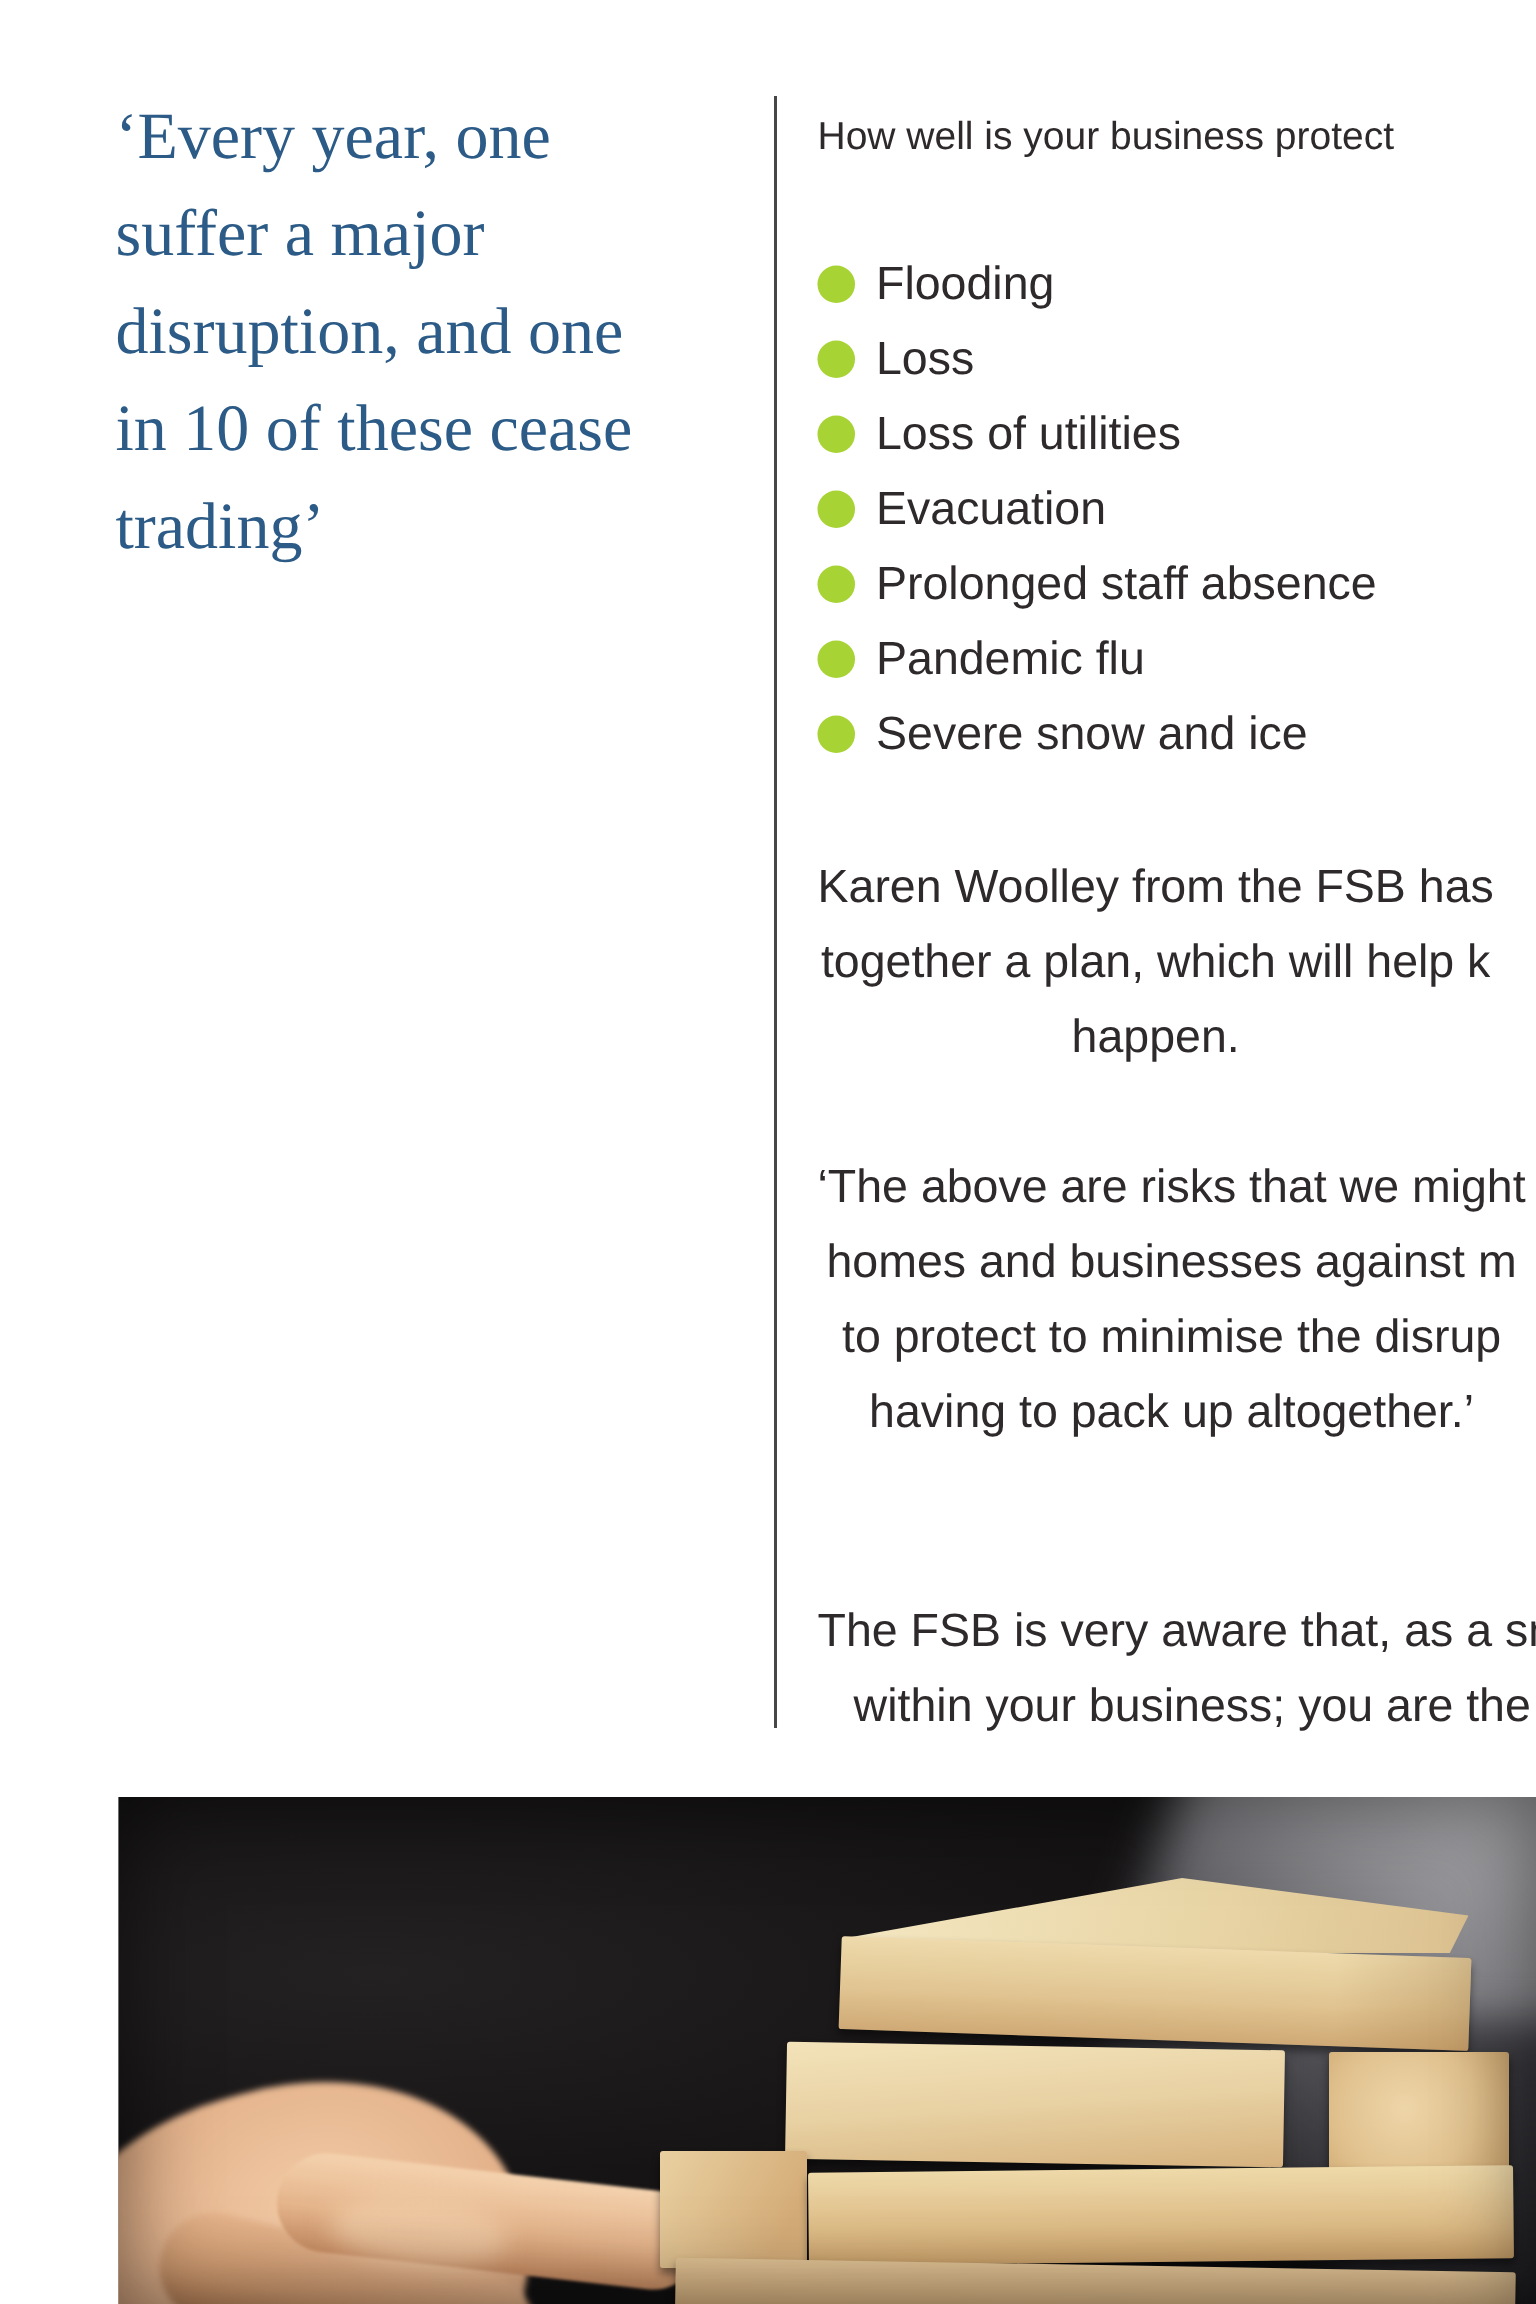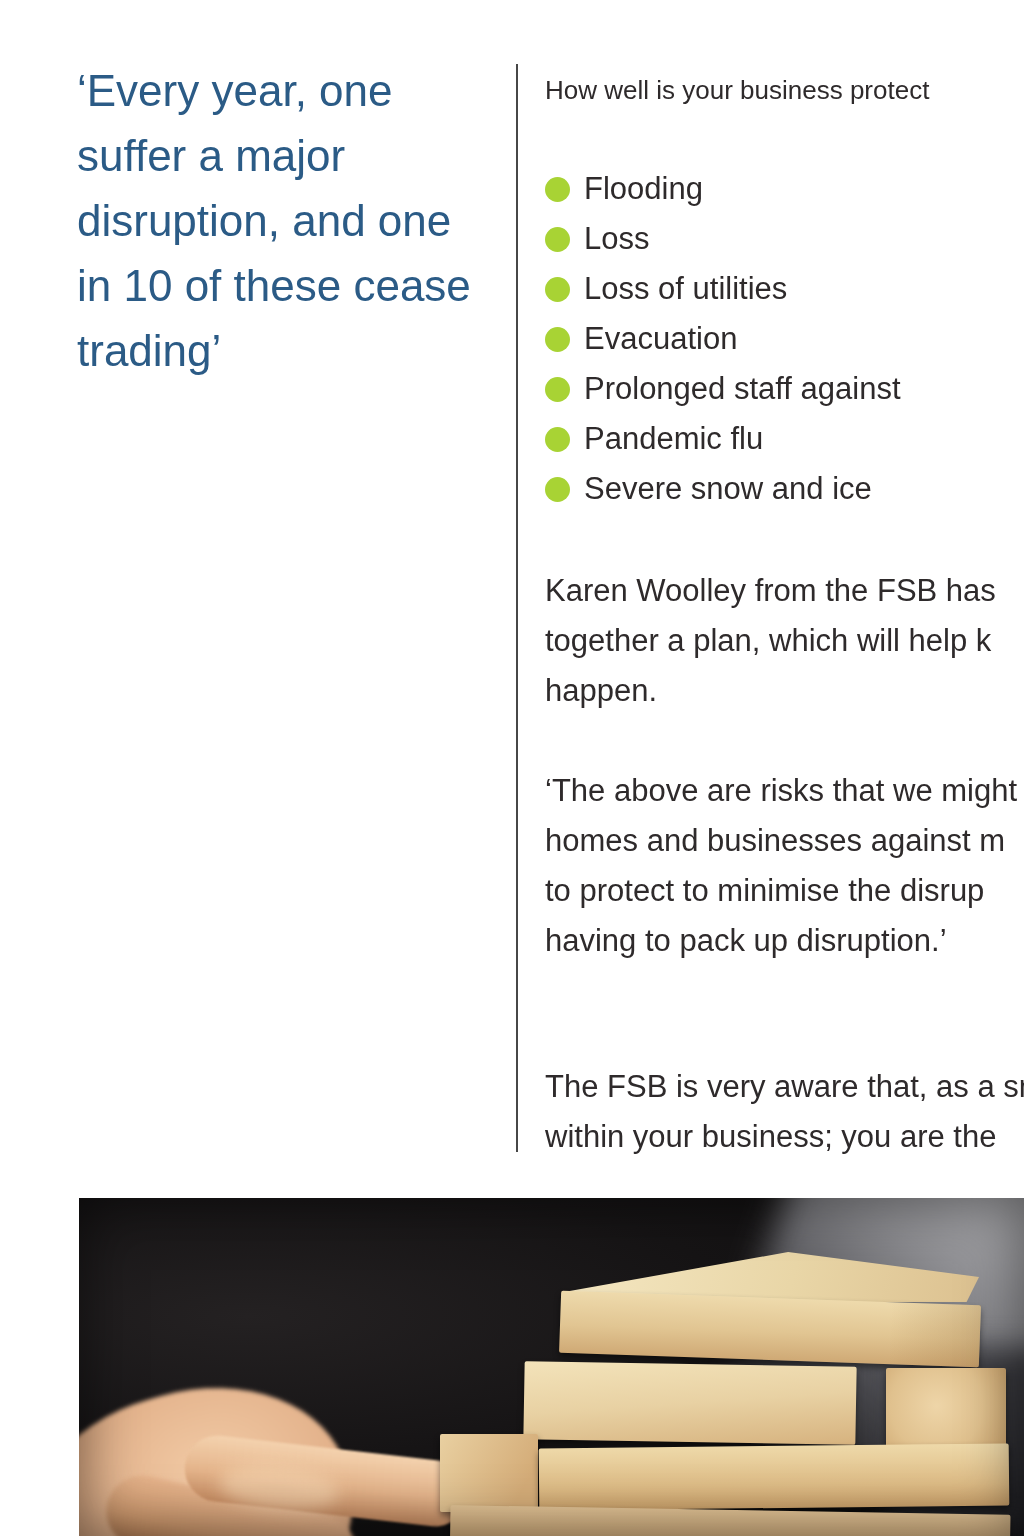--- a/index.html
+++ b/index.html
@@ -5,40 +5,40 @@
   html,body{margin:0;padding:0;}
   body{
     width:1024px;height:1536px;position:relative;overflow:hidden;
     background:#ffffff;
     font-family:"Liberation Sans",sans-serif;
   }
   
   .pull-quote{
     position:absolute;left:77px;top:58px;width:450px;
     font-size:44px;line-height:65px;font-weight:300;
-    color:#2b5b86;letter-spacing:0;
+    color:#2b5b86;letter-spacing:0;font-family:Liberation Serif, serif;
   }
   .pull-quote .pq-line{white-space:nowrap;}
   
   .divider{
     position:absolute;left:516px;top:64px;width:2px;height:1088px;
     background:#474747;
   }
   .heading{
     position:absolute;left:545px;top:71px;
     font-size:26px;line-height:38px;color:#2e2a2b;white-space:nowrap;
   }
   .risk-list{position:absolute;left:545px;top:164px;text-align:center;}
   .risk-item{display:flex;align-items:center;height:50px;}
   .bullet{
     width:25px;height:25px;border-radius:50%;
     background:#a8d334;margin-right:14px;flex:0 0 auto;
   }
   .risk-label{font-size:31px;color:#2e2a2b;white-space:nowrap;}
-  .para{position:absolute;left:545px;font-size:31px;line-height:50px;color:#2e2a2b;}
+  .para{position:absolute;left:545px;font-size:31px;line-height:50px;color:#2e2a2b;text-align:center;}
   .para .p-line{white-space:nowrap;height:50px;}
   .para-1{top:566px;}
   .para-2{top:766px;}
   .para-3{top:1062px;}
   
   .photo{
     position:absolute;left:79px;top:1198px;width:945px;height:338px;
     overflow:hidden;background:#141414;
   }
   .ph-bg{
@@ -148,21 +148,21 @@
   <div class="risk-item">
     <span class="bullet"></span>
     <span class="risk-label">Loss of utilities</span>
   </div>
   <div class="risk-item">
     <span class="bullet"></span>
     <span class="risk-label">Evacuation</span>
   </div>
   <div class="risk-item">
     <span class="bullet"></span>
-    <span class="risk-label">Prolonged staff against</span>
+    <span class="risk-label">Prolonged staff absence</span>
   </div>
   <div class="risk-item">
     <span class="bullet"></span>
     <span class="risk-label">Pandemic flu</span>
   </div>
   <div class="risk-item">
     <span class="bullet"></span>
     <span class="risk-label">Severe snow and ice</span>
   </div>
 </div>
@@ -170,21 +170,21 @@
 <div class="para para-1">
   <div class="p-line">Karen Woolley from the FSB has</div>
   <div class="p-line">together a plan, which will help k</div>
   <div class="p-line">happen.</div>
 </div>
 
 <div class="para para-2">
   <div class="p-line">‘The above are risks that we might</div>
   <div class="p-line">homes and businesses against m</div>
   <div class="p-line">to protect to minimise the disrup</div>
-  <div class="p-line">having to pack up disruption.’</div>
+  <div class="p-line">having to pack up altogether.’</div>
 </div>
 
 <div class="para para-3">
   <div class="p-line">The FSB is very aware that, as a sm</div>
   <div class="p-line">within your business; you are the</div>
 </div>
 
 <div class="photo">
   <div class="ph-bg"></div>
   <div class="ph-grey-wedge"></div>

